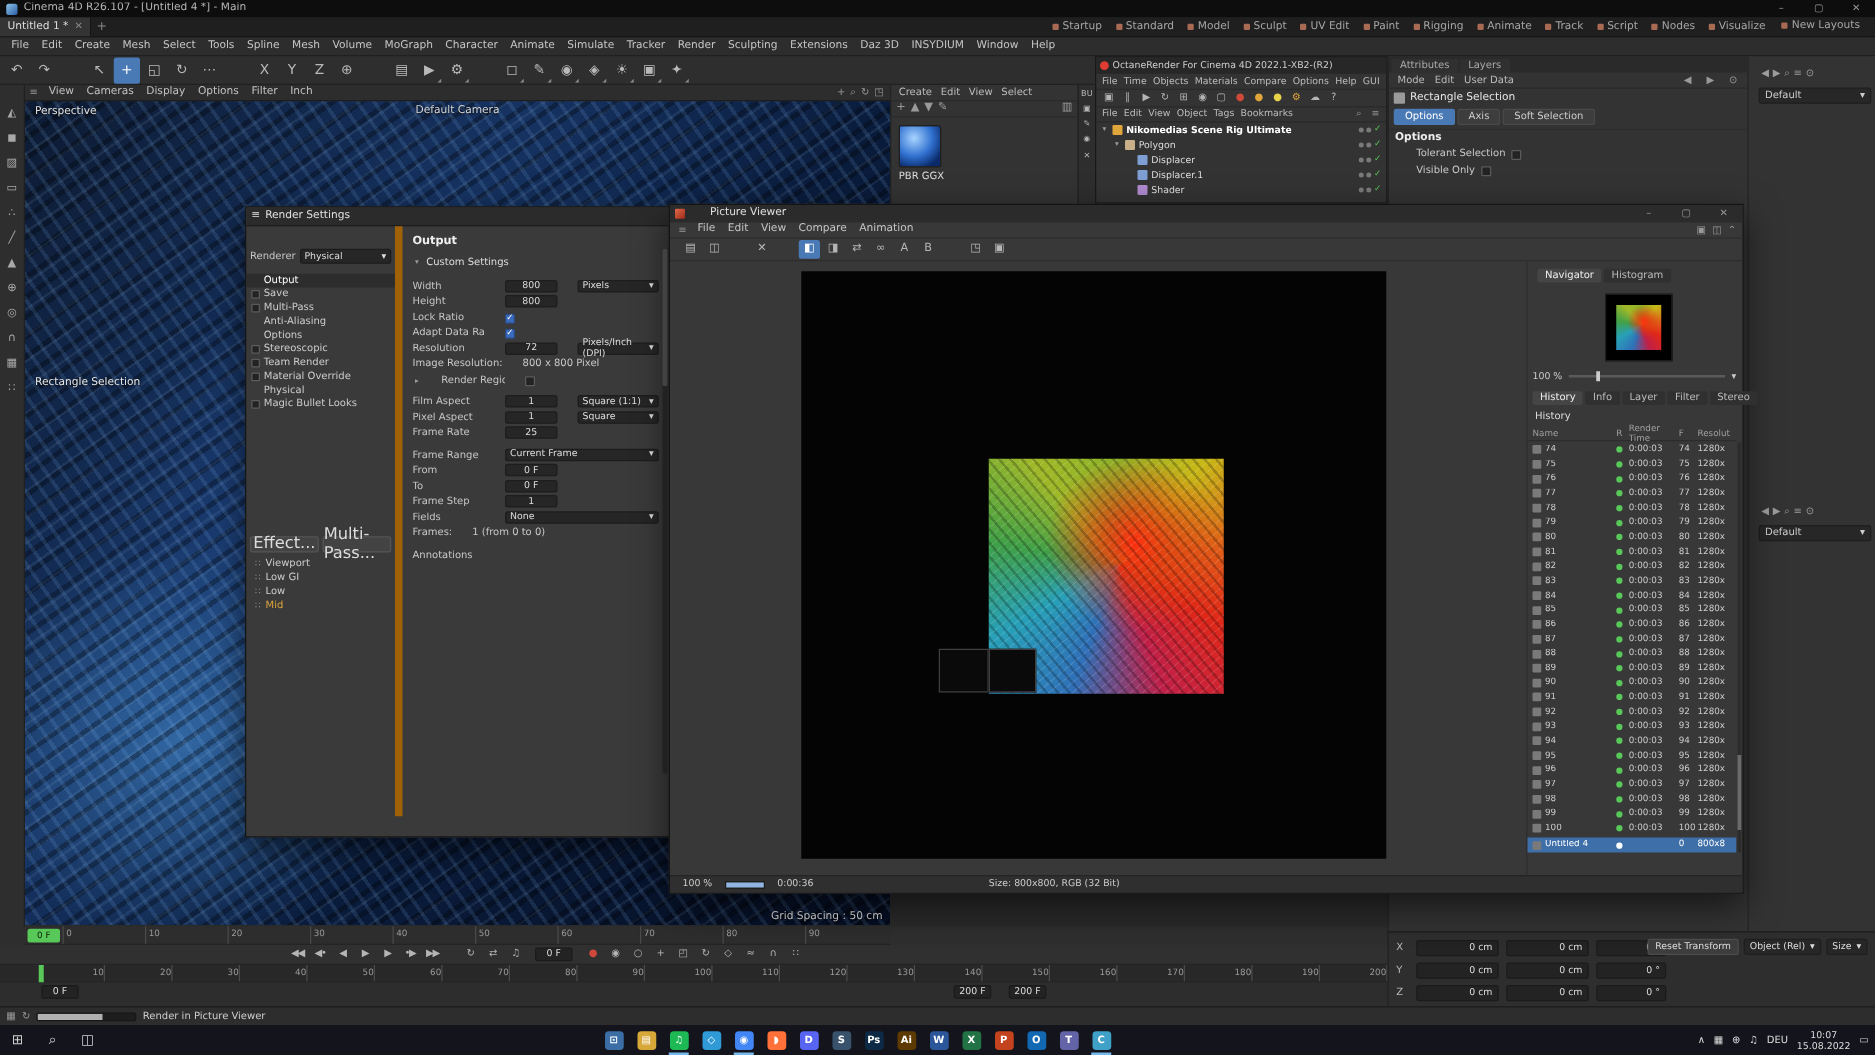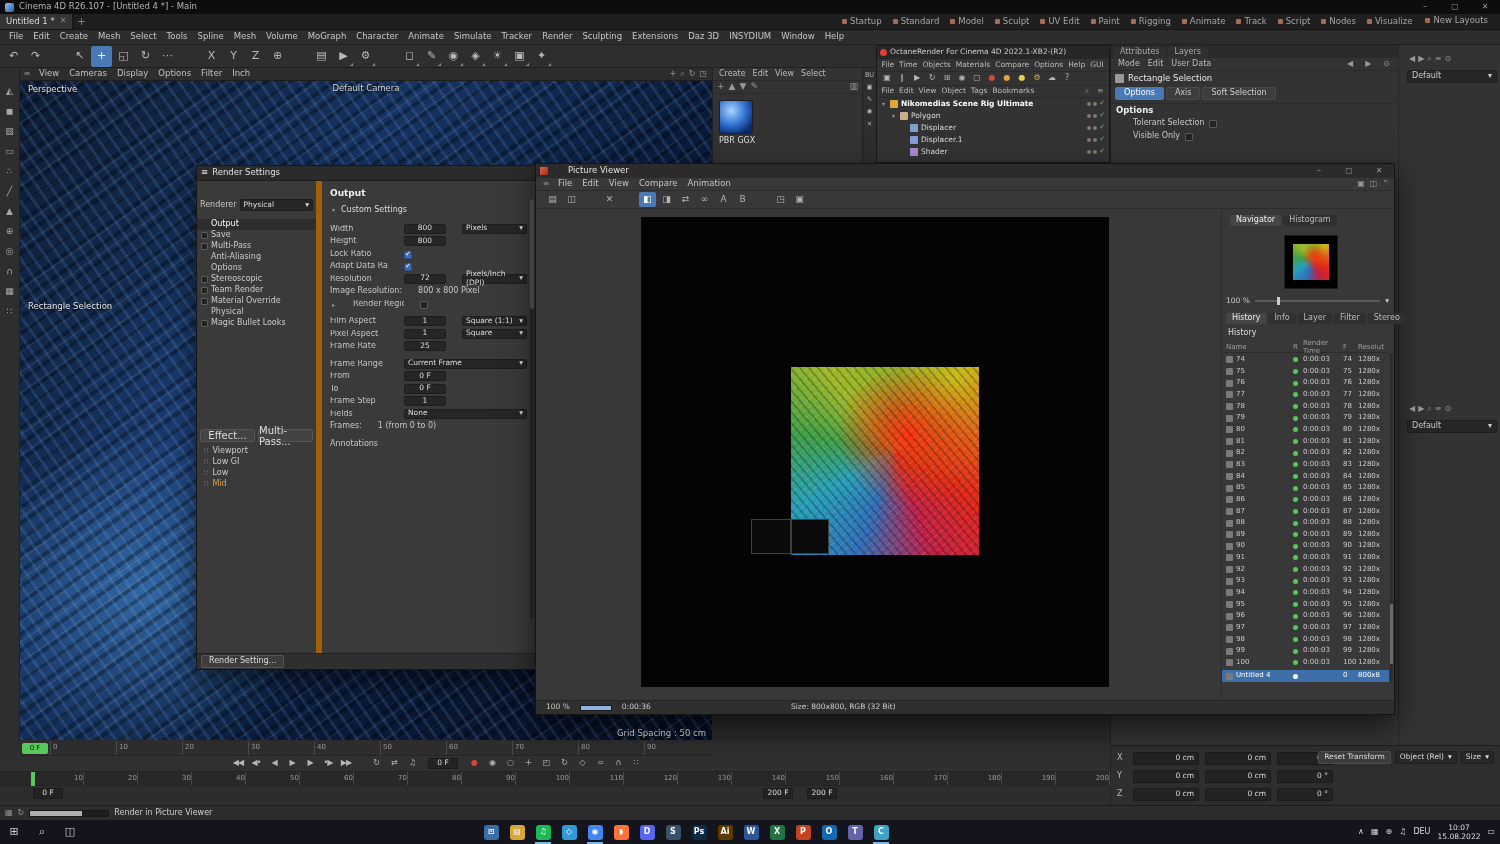--- a/index.html
+++ b/index.html
@@ -166,21 +166,21 @@
 .rs-left{width:125px;border-right:6px solid #a16207;padding-top:18px;position:relative;}
 .rs-renderer{display:flex;align-items:center;gap:3px;padding:0 3px;font-size:8px;}
 .rs-rlabel{color:#c5c5c5;flex:none;}
 .rs-drop{flex:1;height:12px;background:#262626;border:1px solid #1d1d1d;border-radius:2px;display:flex;align-items:center;justify-content:space-between;padding:0 3px;font-size:7.5px;color:#ddd;}
 .rs-nav{margin-top:8px;}
 .rs-nav-item{height:11px;display:flex;align-items:center;gap:3px;padding-left:4px;font-size:8px;color:#ccc;}
 .rs-nav-item.sel{background:#2d2d2d;color:#fff;}
 .rs-cb{width:7px;height:7px;border:1px solid #5c5c5c;background:#232323;border-radius:1px;visibility:hidden;flex:none;}
 .rs-cb.has{visibility:visible;}
 .rs-btns{display:flex;gap:3px;padding:4px 3px;margin-top:96px;}
-.rs-btn{flex:1;height:13px;background:#434343;border:1px solid #555;border-radius:2px;font-size:10px;display:flex;align-items:center;justify-content:center;color:#ddd;}
+.rs-btn{flex:1;height:13px;background:#434343;border:1px solid #555;border-radius:2px;font-size:13px;display:flex;align-items:center;justify-content:center;color:#ddd;}
 .rs-preset{height:11px;display:flex;align-items:center;gap:4px;padding-left:7px;font-size:8px;color:#ccc;}
 .rs-preset .pi{font-size:7px;color:#999;}
 .rs-preset.sel{color:var(--amber,#e0a63c);}
 .rs-footer{position:absolute;bottom:0;left:0;right:0;height:16px;background:#2f2f2f;border-top:1px solid #222;display:flex;align-items:center;padding-left:4px;}
 .rs-footer-btn{font-size:8px;color:#ddd;padding:1px 7px;background:#3d3d3d;border:1px solid #555;border-radius:2px;}
 .rs-right{flex:1;padding:8px 8px 0 8px;position:relative;}
 .rs-panel-title{font-size:9px;color:#f0f0f0;font-weight:bold;height:14px;}
 .rs-custom{display:flex;gap:4px;align-items:center;font-size:8px;color:#ddd;height:14px;margin-bottom:4px;}
 .frow{display:flex;align-items:flex-end;height:12.5px;gap:16px;font-size:8px;}
 .frow.gap{margin-top:5px;}
@@ -1126,23 +1126,20 @@
             <span class="ftext">1 (from 0 to 0)</span>
           </div>
         <div class="frow gap">
             <span class="ftext">Annotations</span>
           </div>
         <div class="rs-scroll">
             <i></i>
           </div>
       </div>
     </div>
-    <div class="rs-footer">
-      <span class="rs-footer-btn">Render Setting...</span>
-    </div>
   </div>
 
   <div class="abs" id="pvwin">
     <div class="pv-title">
       <span class="pv-app-icon"></span>
       <span>Picture Viewer</span>
       <div class="win-controls">
         <div class="win-btn">–</div>
         <div class="win-btn">▢</div>
         <div class="win-btn">✕</div>

